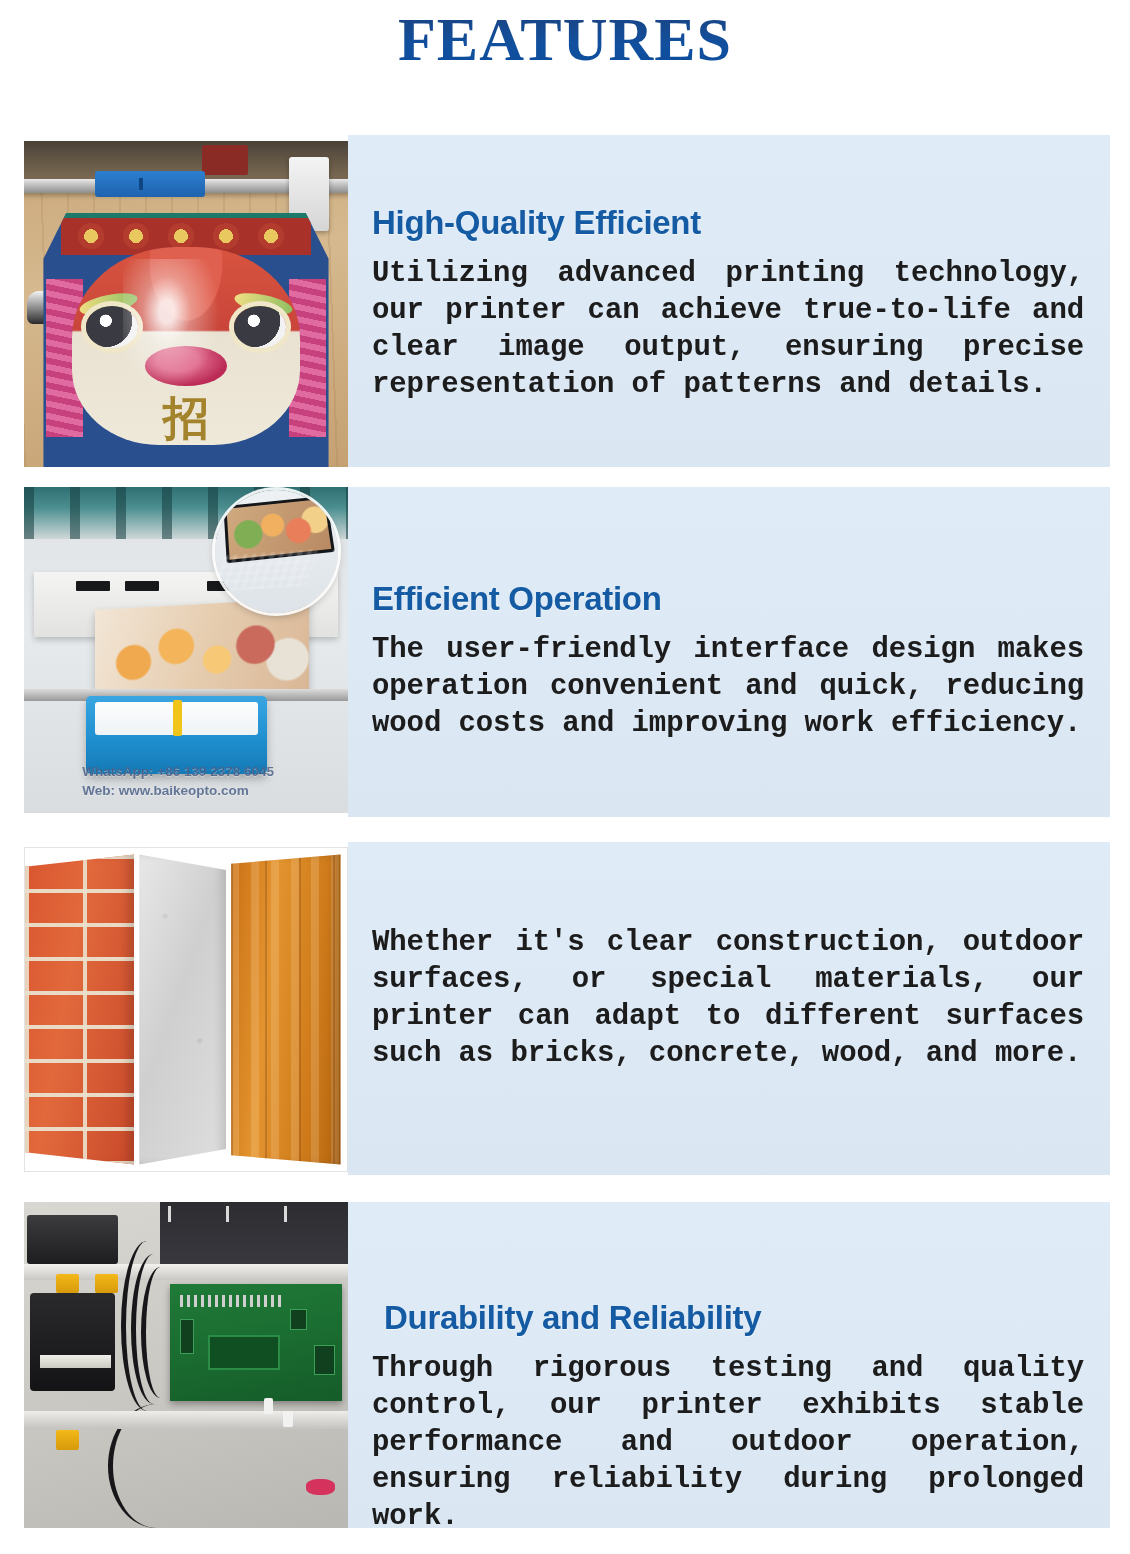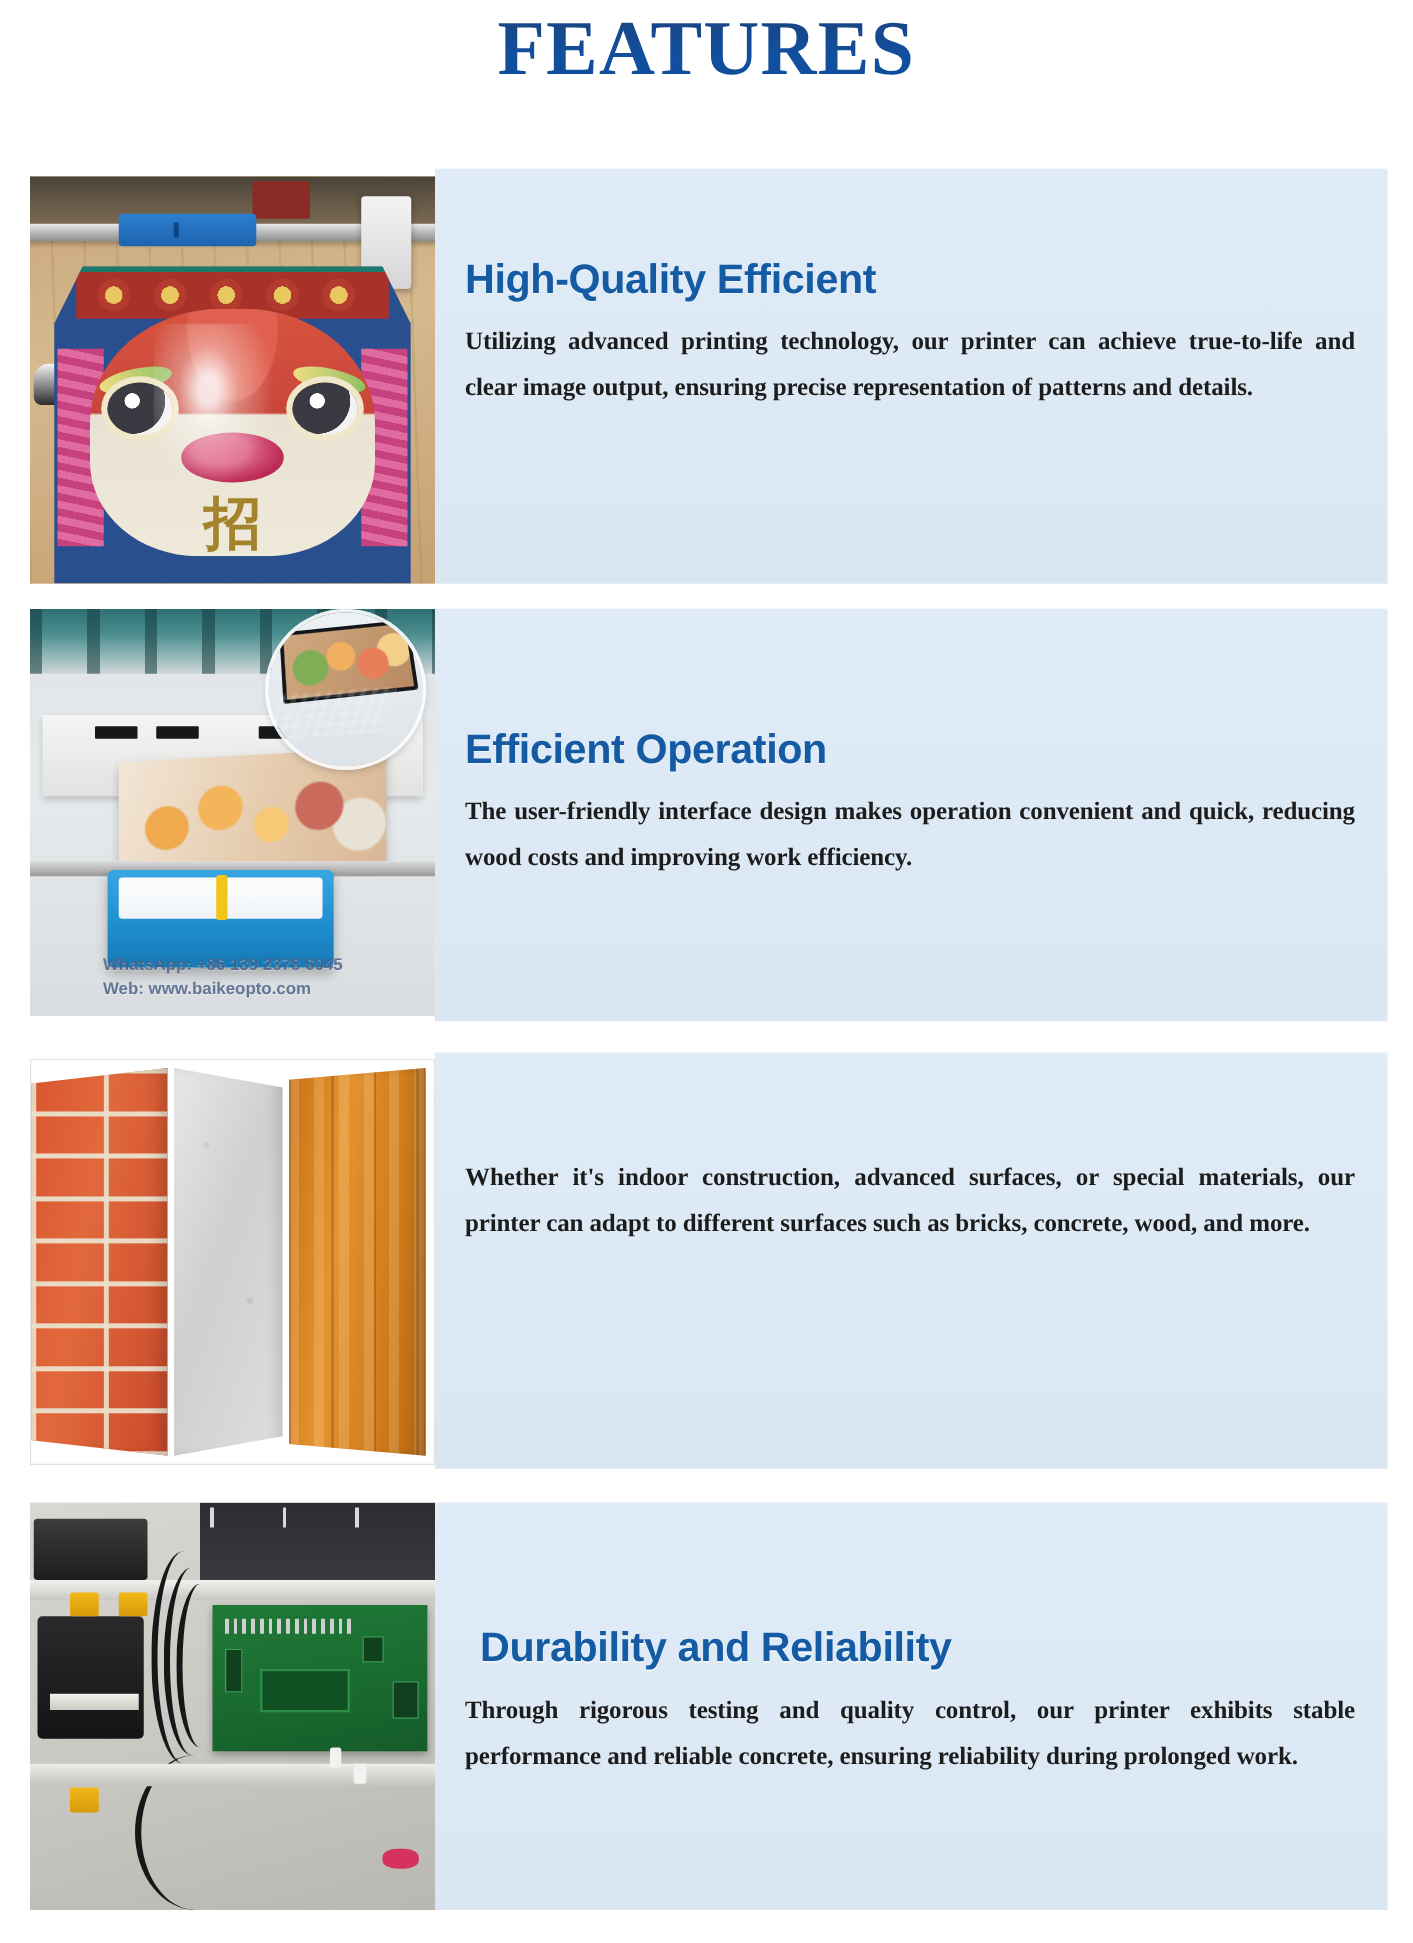--- a/index.html
+++ b/index.html
@@ -78,23 +78,23 @@
     line-height: 40px;
     color: #145ba3;
     letter-spacing: -0.3px;
     text-shadow: 0 1px 0 rgba(255,255,255,0.55);
     margin-bottom: 12px;
     white-space: nowrap;
   }
   .card-heading.wide { font-size: 31px; letter-spacing: -0.6px; }
 
   .card-body {
-    font-family: Liberation Serif, serif;
+    font-family: Liberation Mono, monospace;
     font-weight: bold;
-    font-size: 20px;
+    font-size: 29px;
     line-height: 37px;
     color: #1c1c1c;
     text-align: justify;
     text-justify: inter-word;
     letter-spacing: -0.1px;
   }
 
   
   #card-1 { top: 135px; height: 332px; }
   #card-1 .card-photo { height: 332px; top: 6px; height: 326px; }
@@ -435,21 +435,21 @@
 
     <div class="card-photo">
       <div class="photo3">
         <div class="p3-panel p3-brick"></div>
         <div class="p3-panel p3-concrete"></div>
         <div class="p3-panel p3-wood"></div>
       </div>
     </div>
 
     <div class="card-text">
-      <p class="card-body">Whether it's indoor construction, advanced surfaces, or special materials, our printer can adapt to different surfaces such as bricks, concrete, wood, and more.</p>
+      <p class="card-body">Whether it's clear construction, outdoor surfaces, or special materials, our printer can adapt to different surfaces such as bricks, concrete, wood, and more.</p>
     </div>
   </section>
 
   <section class="card" id="card-4">
     <div class="card-panel"></div>
 
     <div class="card-photo">
       <div class="photo4">
         <div class="p4-bg"></div>
         <div class="p4-darkbar"></div>
@@ -475,17 +475,17 @@
 
         <div class="p4-shelf2"></div>
         <div class="p4-whitecap" style="left:74%; top:60%;"></div>
         <div class="p4-whitecap" style="left:80%; top:64%;"></div>
         <div class="p4-red"></div>
       </div>
     </div>
 
     <div class="card-text">
       <div class="card-heading">Durability and Reliability</div>
-      <p class="card-body">Through rigorous testing and quality control, our printer exhibits stable performance and reliable concrete, ensuring reliability during prolonged work.</p>
+      <p class="card-body">Through rigorous testing and quality control, our printer exhibits stable performance and outdoor operation, ensuring reliability during prolonged work.</p>
     </div>
   </section>
 
 </div>
 
 </body></html>

